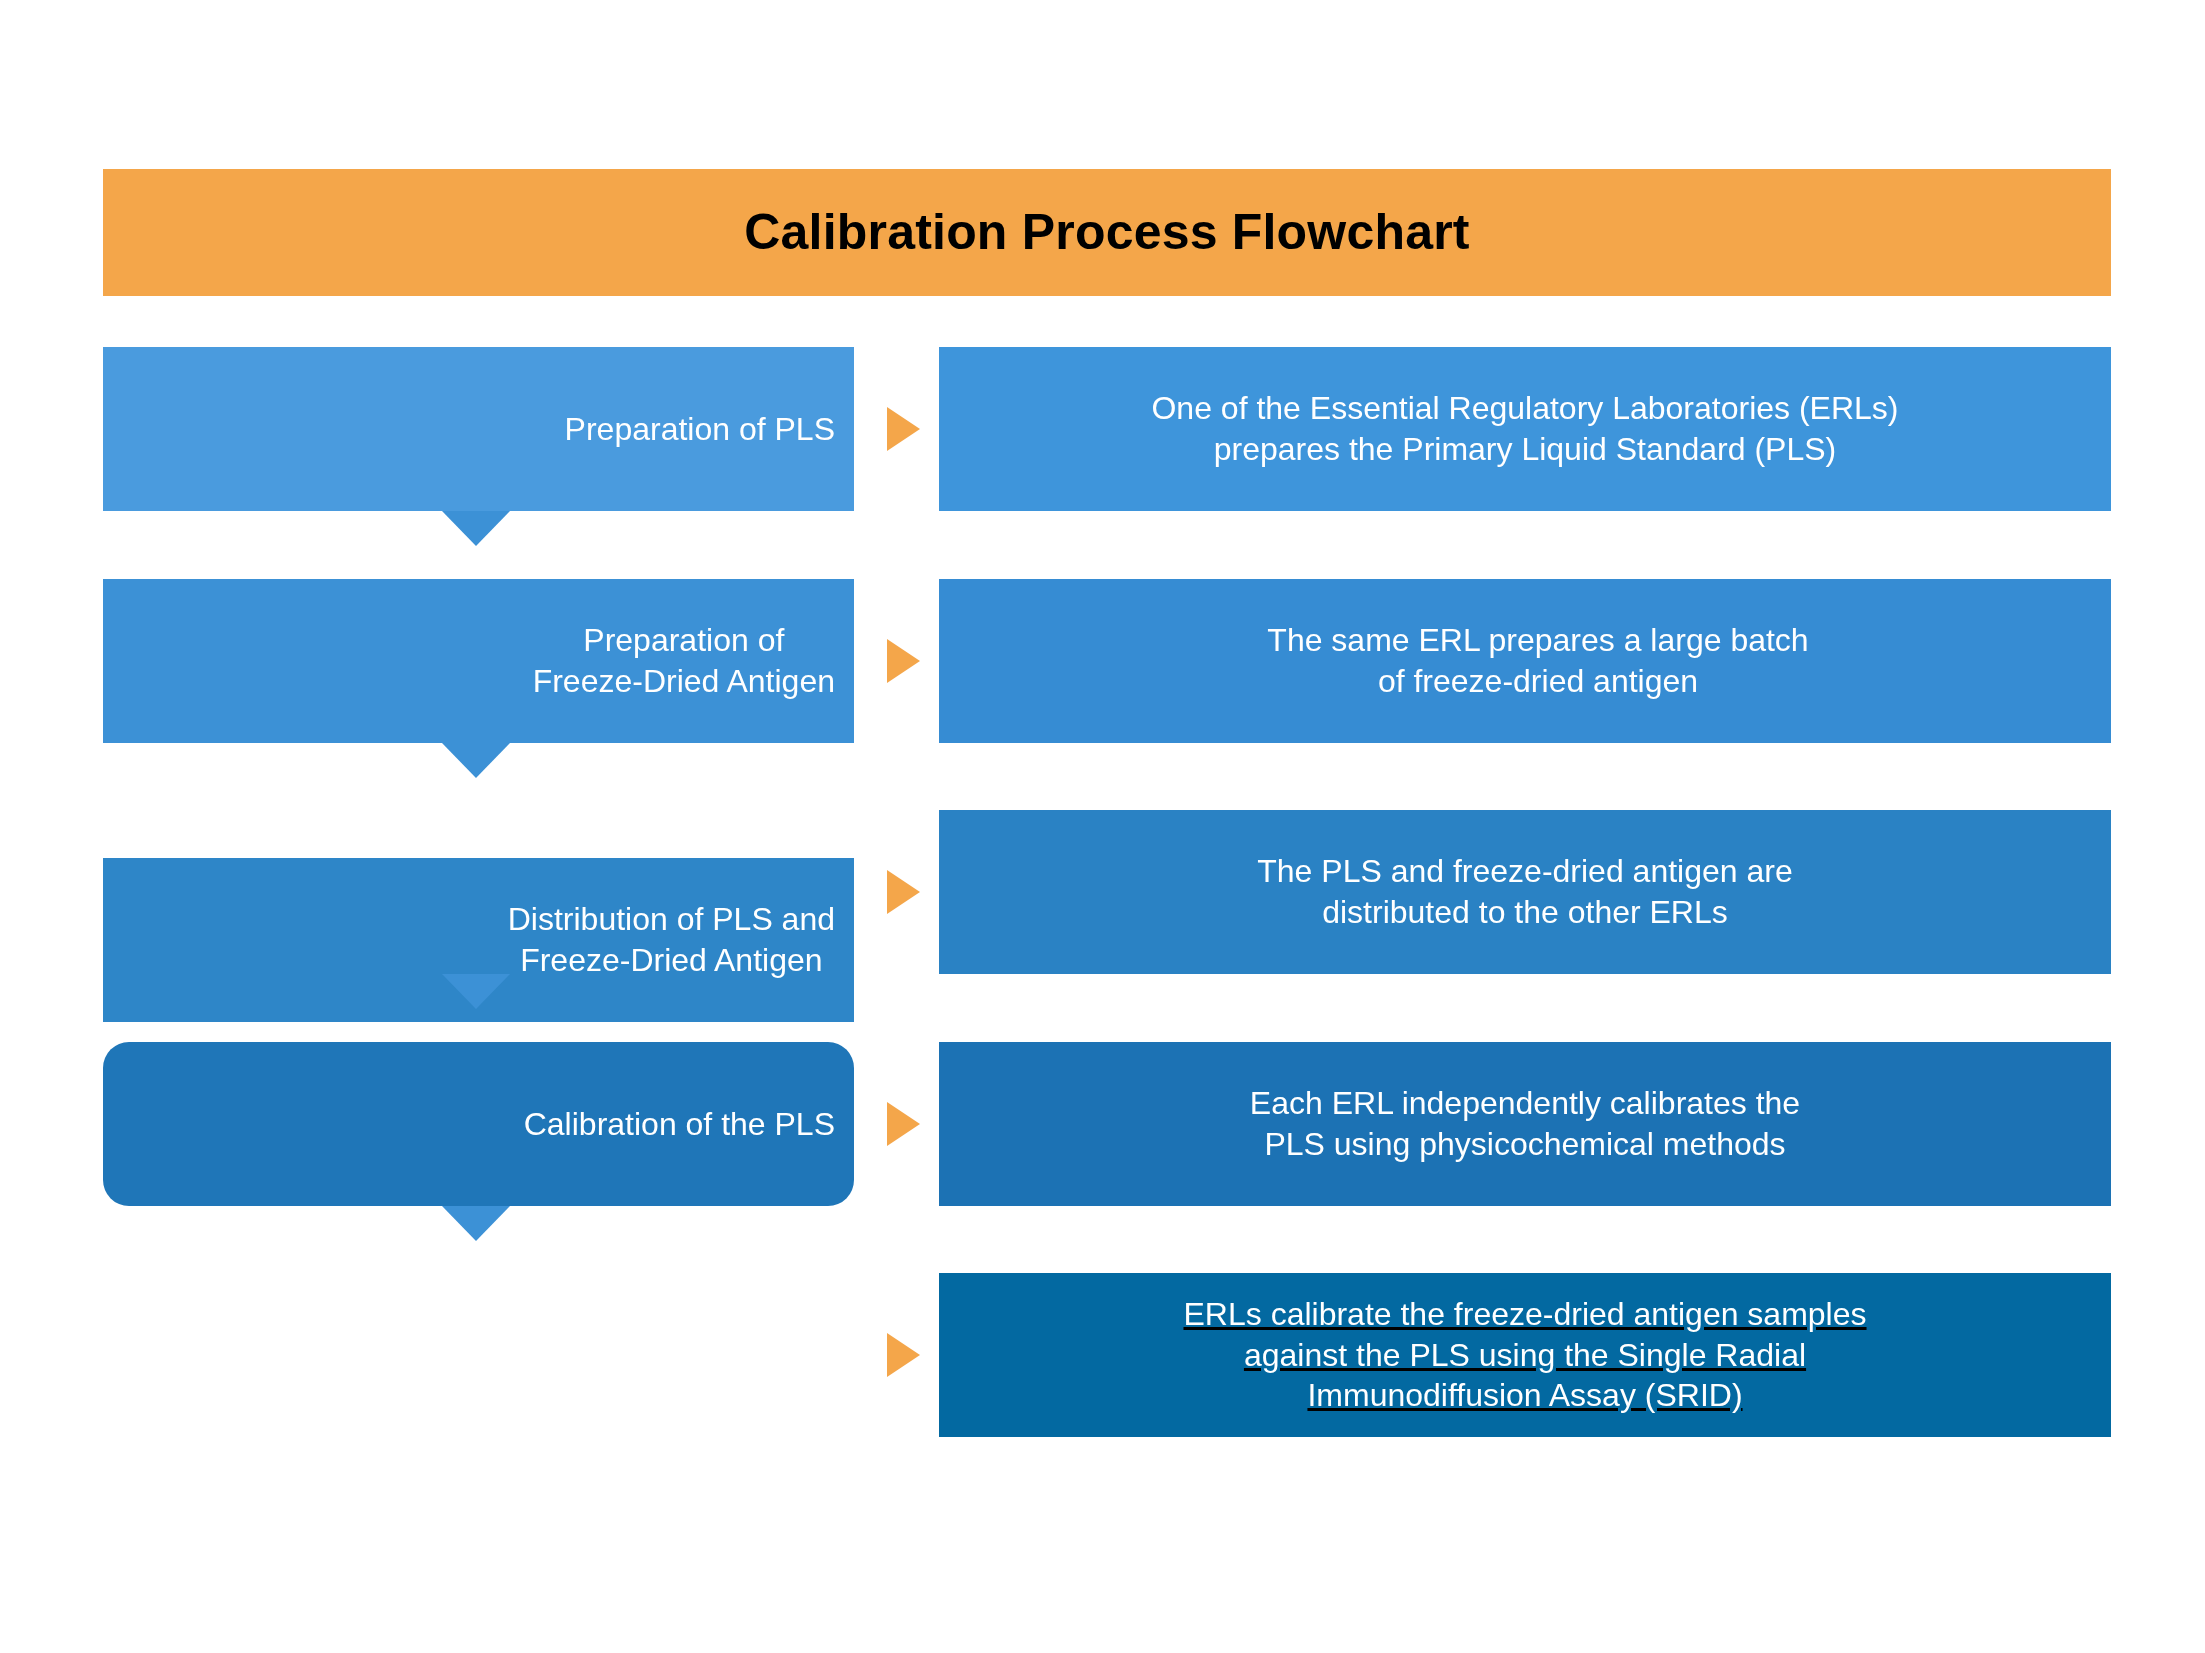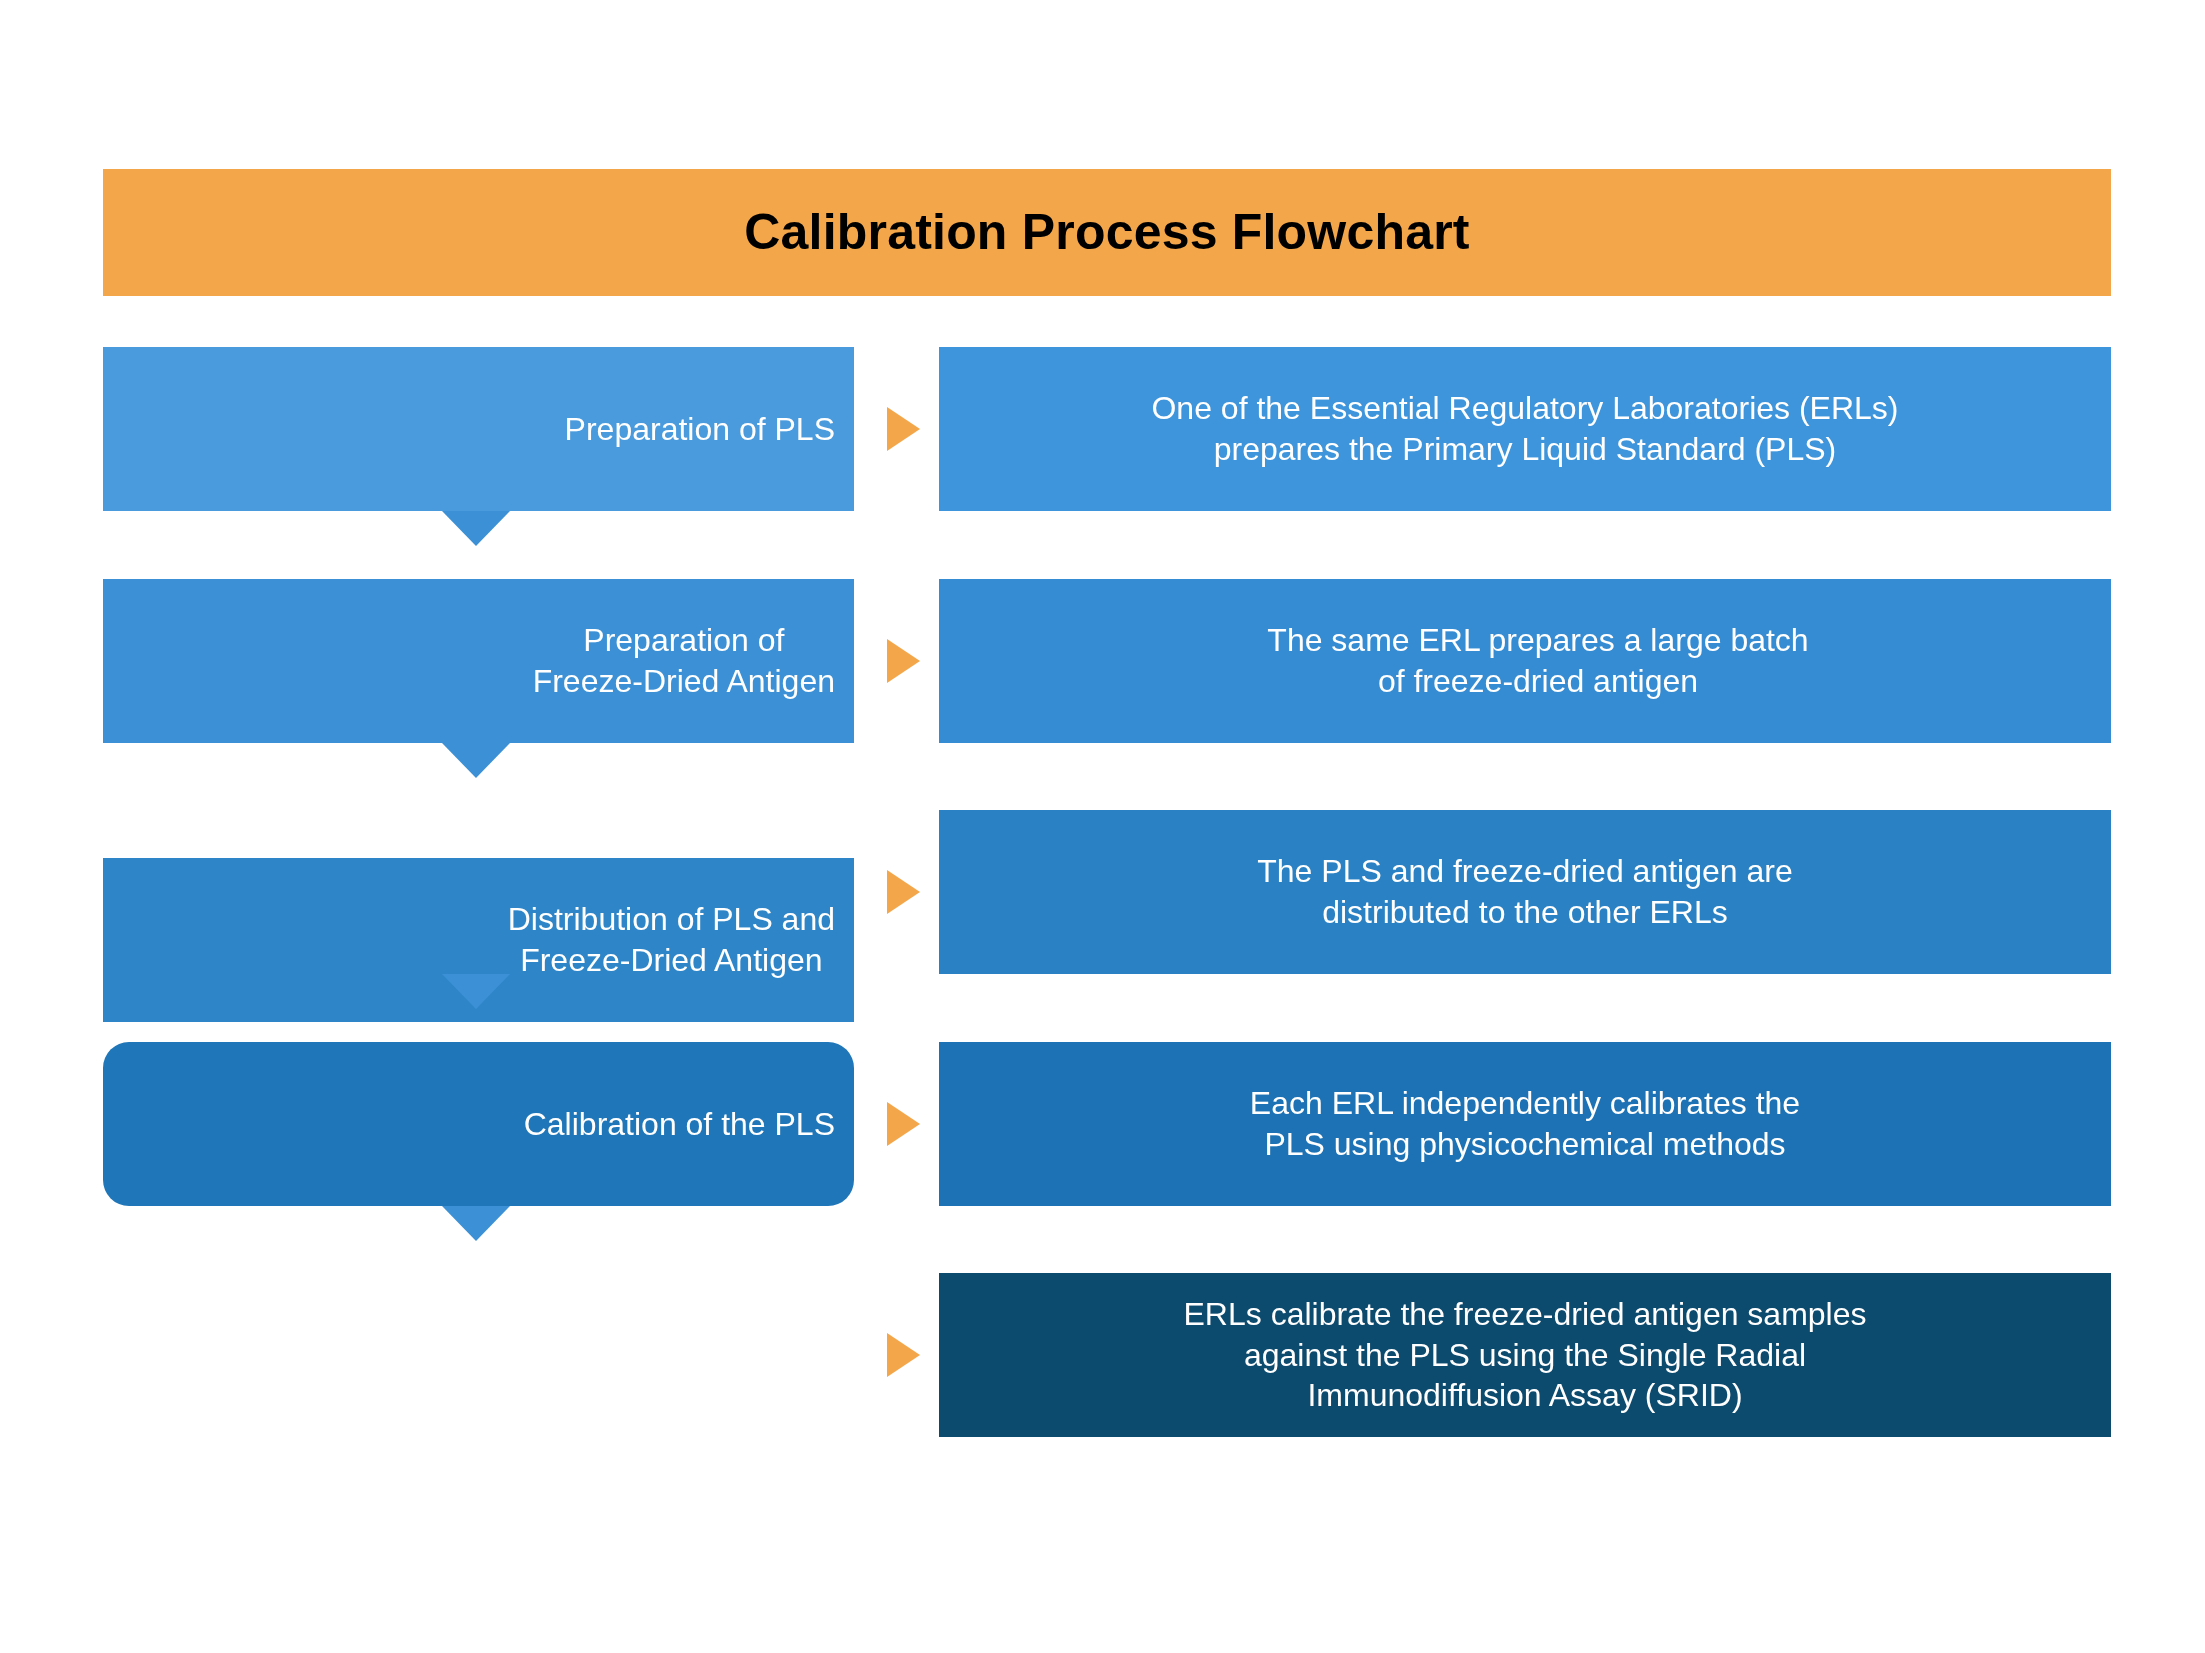--- a/index.html
+++ b/index.html
@@ -178,21 +178,21 @@
     <div class="side-arrow"></div>
     <div class="right-box" style="background:#1C72B4;">
       <div class="label">Each ERL independently calibrates the
 PLS using physicochemical methods</div>
     </div>
   </div>
   <div class="down-arrow down-3"></div>
 
   <div class="row row-4">
     <div class="side-arrow"></div>
-    <div class="right-box" style="background:#0c4a6e;">
+    <div class="right-box" style="background:#0369a1;text-decoration:underline;">
       <div class="label">ERLs calibrate the freeze-dried antigen samples
 against the PLS using the Single Radial
 Immunodiffusion Assay (SRID)</div>
     </div>
   </div>
 
 </div>
 
 
 </body></html>

